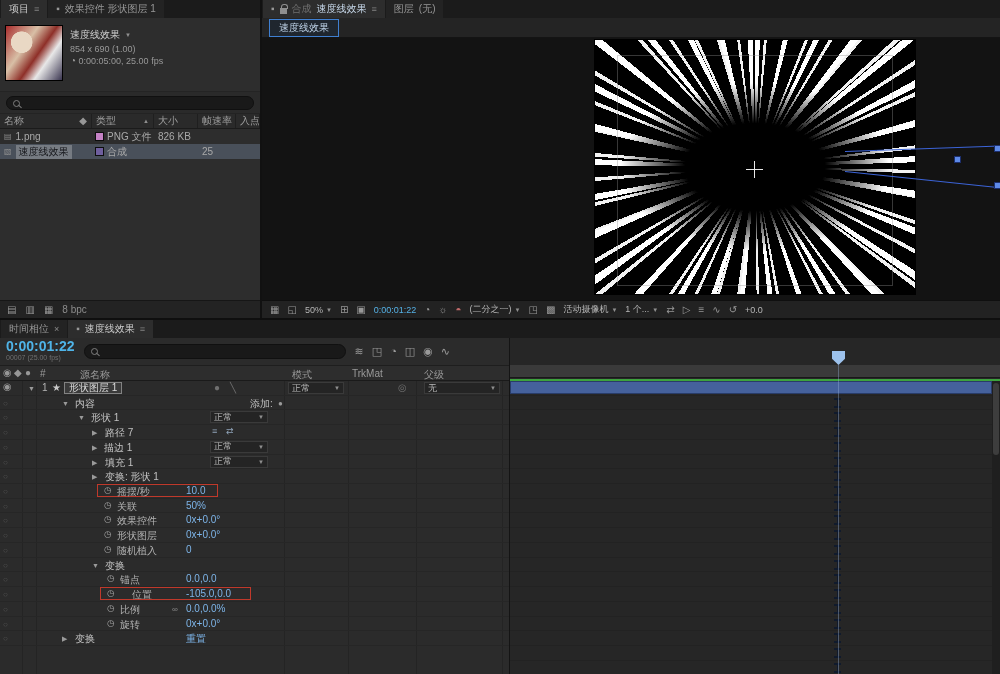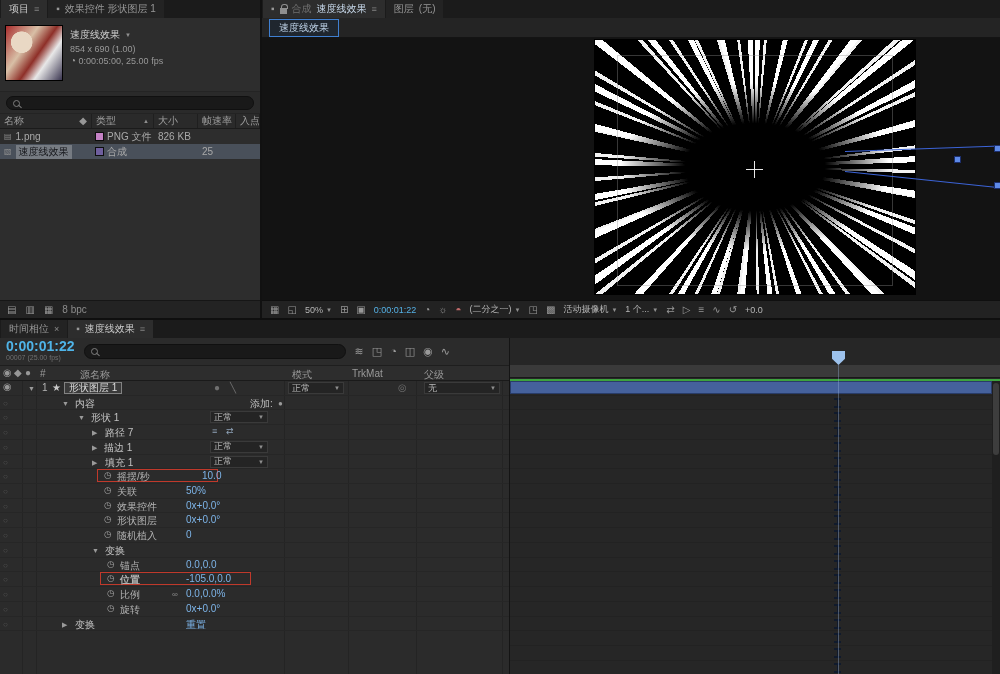--- a/index.html
+++ b/index.html
@@ -365,24 +365,29 @@
               <span class="gutter-dot">○</span>
               <span class="twirl" style="left: 92px;">▶</span>
               <span class="pname grp" style="left: 105px;">填充 1</span>
               <span class="chip" style="left: 210px; width: 58px;">
                 <span>正常</span>
                 <span class="caret">▼</span>
               </span>
             </div>
             <div class="trow">
               <span class="gutter-dot">○</span>
+              <span class="twirl" style="left: 92px;">▶</span>
+              <span class="pname grp" style="left: 105px;">变换: 形状 1</span>
+            </div>
+            <div class="trow">
+              <span class="gutter-dot">○</span>
               <div class="redbox" style="left: 97px; width: 121px;"></div>
               <span class="stopwatch" style="left: 104px;">◷</span>
               <span class="pname" style="left: 117px;">摇摆/秒</span>
-              <span class="pval" style="left: 202px; text-align: center;">10.0</span>
+              <span class="pval" style="left: 186px; text-align: center;">10.0</span>
             </div>
             <div class="trow">
               <span class="gutter-dot">○</span>
               <span class="stopwatch" style="left: 104px;">◷</span>
               <span class="pname" style="left: 117px;">关联</span>
               <span class="pval" style="left: 186px;">50%</span>
             </div>
             <div class="trow">
               <span class="gutter-dot">○</span>
               <span class="stopwatch" style="left: 104px;">◷</span>
@@ -409,21 +414,21 @@
             <div class="trow">
               <span class="gutter-dot">○</span>
               <span class="stopwatch" style="left: 107px;">◷</span>
               <span class="pname" style="left: 120px;">锚点</span>
               <span class="pval" style="left: 186px;">0.0,0.0</span>
             </div>
             <div class="trow">
               <span class="gutter-dot">○</span>
               <div class="redbox" style="left: 100px; width: 151px;"></div>
               <span class="stopwatch" style="left: 107px;">◷</span>
-              <span class="pname" style="left: 120px; font-weight: bold;">位置</span>
+              <span class="pname" style="left: 132px;">位置</span>
               <span class="pval" style="left: 186px;">-105.0,0.0</span>
             </div>
             <div class="trow">
               <span class="gutter-dot">○</span>
               <span class="stopwatch" style="left: 107px;">◷</span>
               <span class="pname" style="left: 120px;">比例</span>
               <span class="chain" style="left: 172px;">∞</span>
               <span class="pval" style="left: 186px;">0.0,0.0%</span>
             </div>
             <div class="trow">

